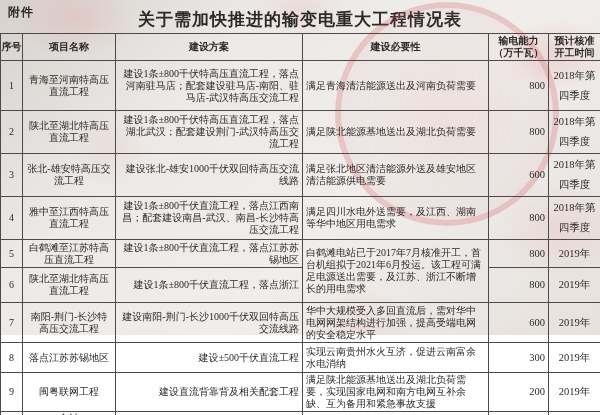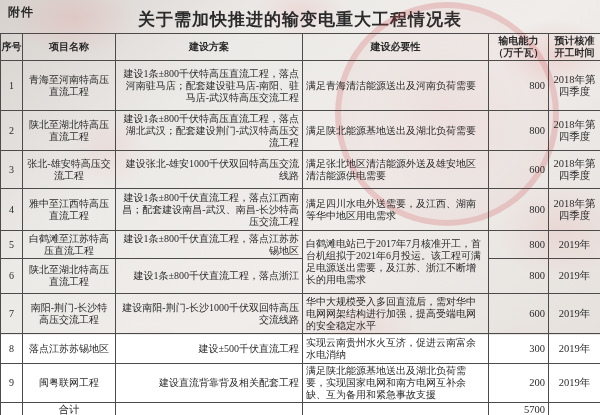--- a/index.html
+++ b/index.html
@@ -68,21 +68,21 @@
     font-weight: bold;
     text-align: center;
     white-space: pre-line;
     padding: 1px 0;
   }
   td.c-no      { text-align: center; padding: 1px 0; }
   td.c-name    { text-align: center; padding: 1px 2px; }
   td.c-plan    { text-align: right; }
   td.c-need    { text-align: left; }
   td.c-cap     { text-align: right; font-size: 10.5px; }
-  td.c-time    { text-align: center; font-size: 10.5px; line-height: 12px; padding: 1px 1px; }
+  td.c-time    { text-align: center; font-size: 10.5px; line-height: 20px; padding: 1px 1px; }
   tr.total-row td { font-size: 10.5px; }
   tr.total-row td.c-name { text-align: center; }
 </style>
 </head>
 <body>
 
 <div class="page">
   <div class="attachment-label">附件</div>
   <div class="doc-title">关于需加快推进的输变电重大工程情况表</div>
   <div class="seal"></div>

